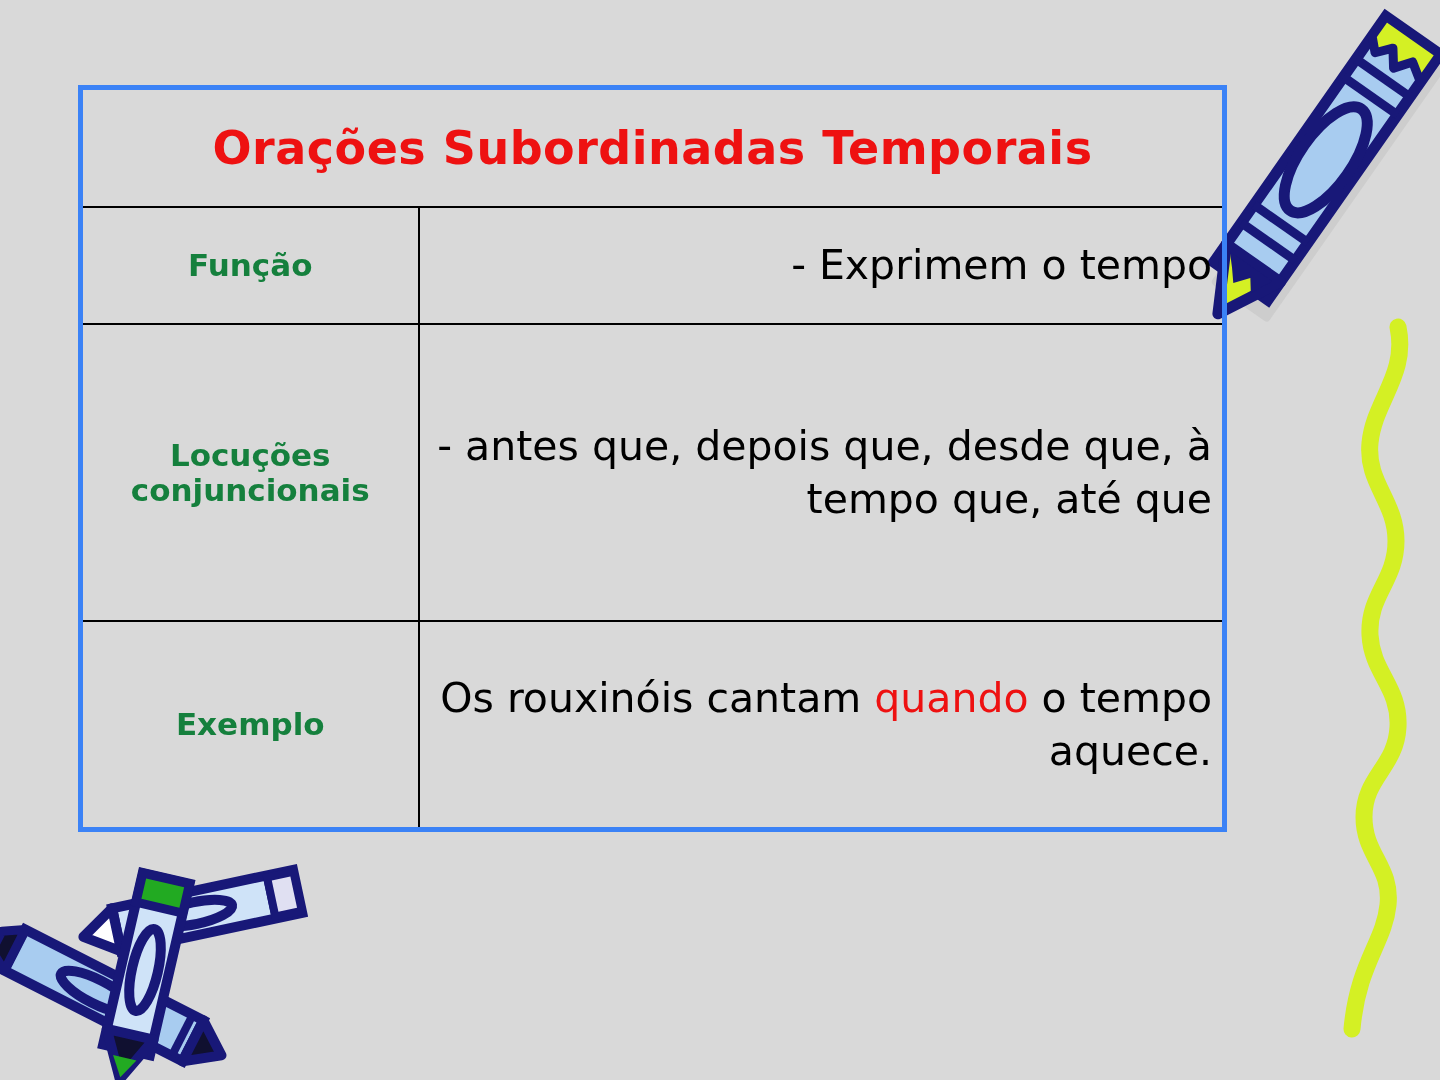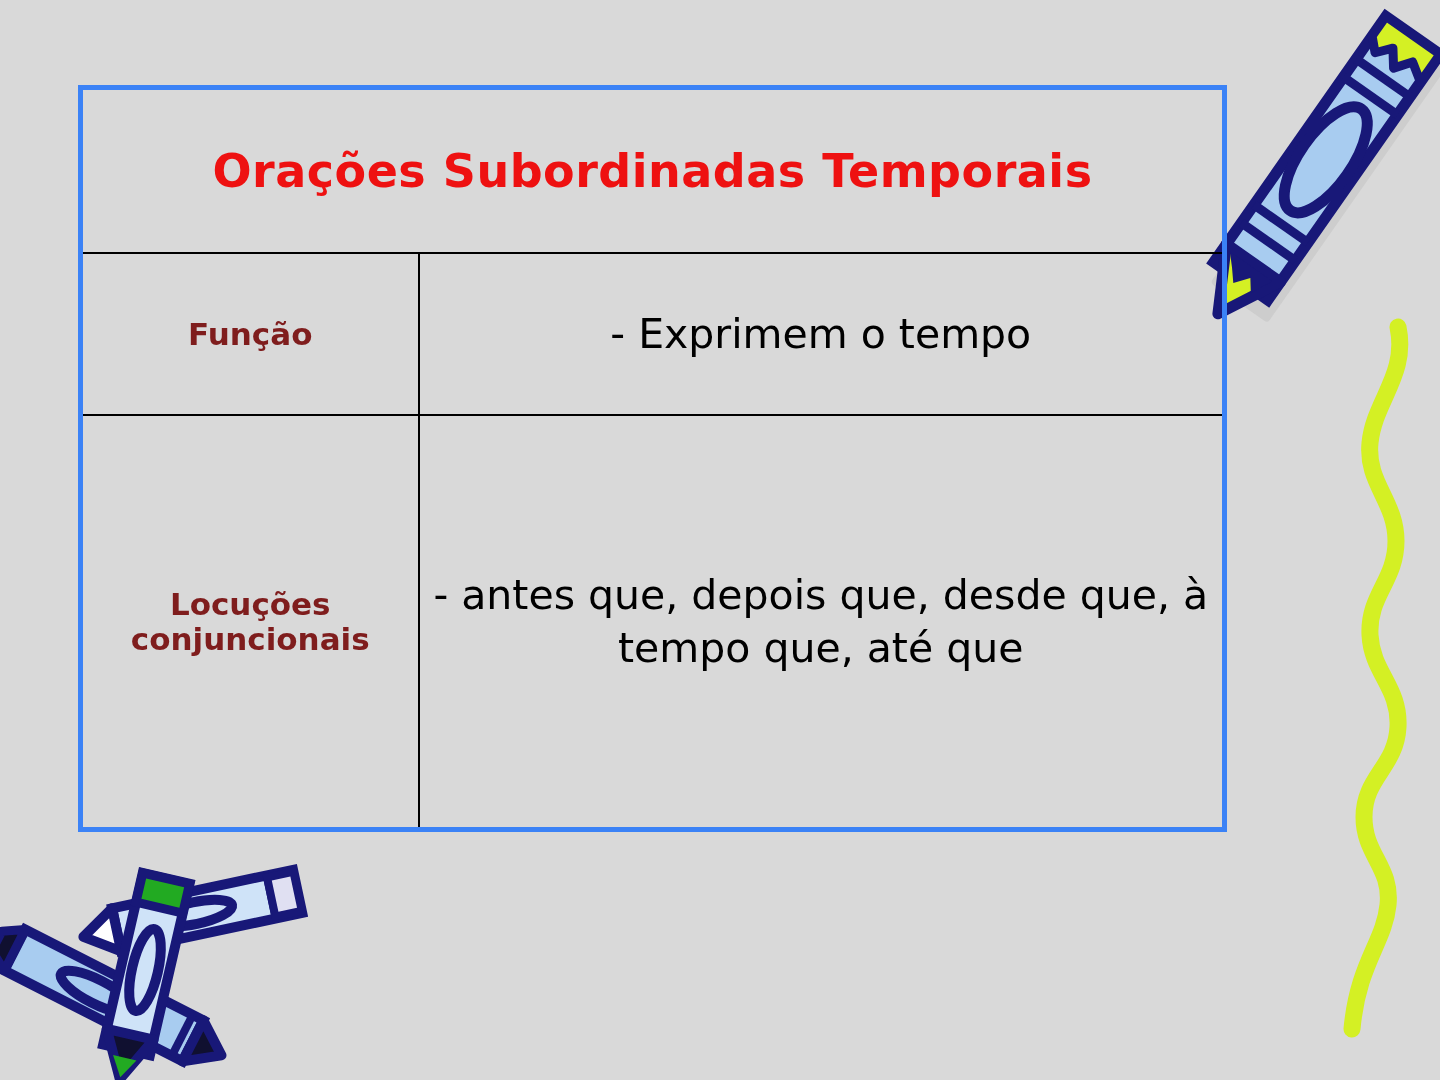--- a/index.html
+++ b/index.html
@@ -55,30 +55,30 @@
     font-size: 46px;
     letter-spacing: 0.5px;
     line-height: 1.0;
     white-space: nowrap;
   }
 
   .label-cell {
     text-align: center;
   }
   .label-text {
-    color: #7f1d1d;
+    color: #15803d;
     font-family: "DejaVu Sans", sans-serif;
     font-weight: bold;
     font-size: 31px;
     line-height: 1.12;
     display: block;
   }
 
   .value-cell {
-    text-align: center;
+    text-align: right;
   }
   .value-text {
     color: #000000;
     font-family: "DejaVu Sans", sans-serif;
     font-weight: normal;
     font-size: 41px;
     line-height: 1.28;
     display: block;
   }
   .hl-red { color: #ee1111; }
@@ -206,16 +206,24 @@
       <tr class="row-loc">
         <td class="label-cell">
           <span class="label-text">Locuções</span>
           <span class="label-text">conjuncionais</span>
         </td>
         <td class="value-cell">
           <span class="value-text">- antes que, depois que, desde que, à tempo que, até que</span>
         </td>
       </tr>
 
+      <tr class="row-ex">
+        <td class="label-cell">
+          <span class="label-text">Exemplo</span>
+        </td>
+        <td class="value-cell">
+          <span class="value-text"><span>Os rouxinóis cantam </span><span class="hl-red">quando</span><span> o tempo aquece.</span></span>
+        </td>
+      </tr>
     </tbody>
   </table>
 
 </div>
 
 </body></html>

